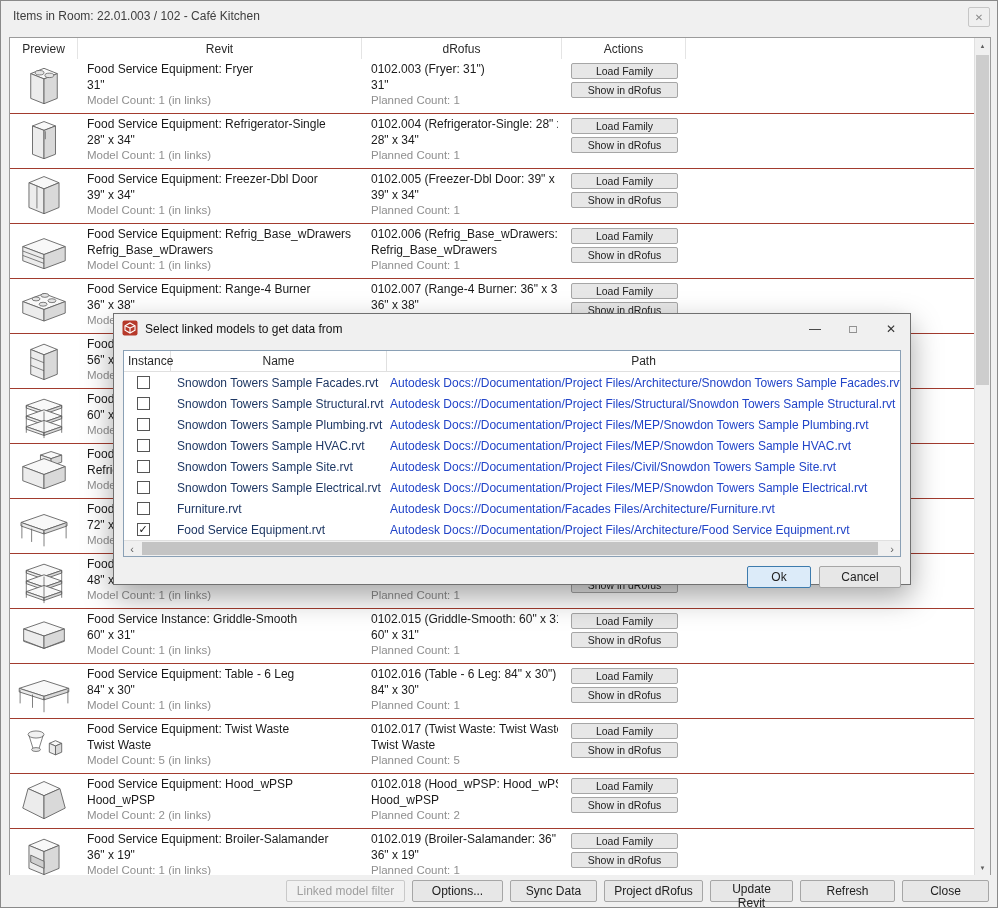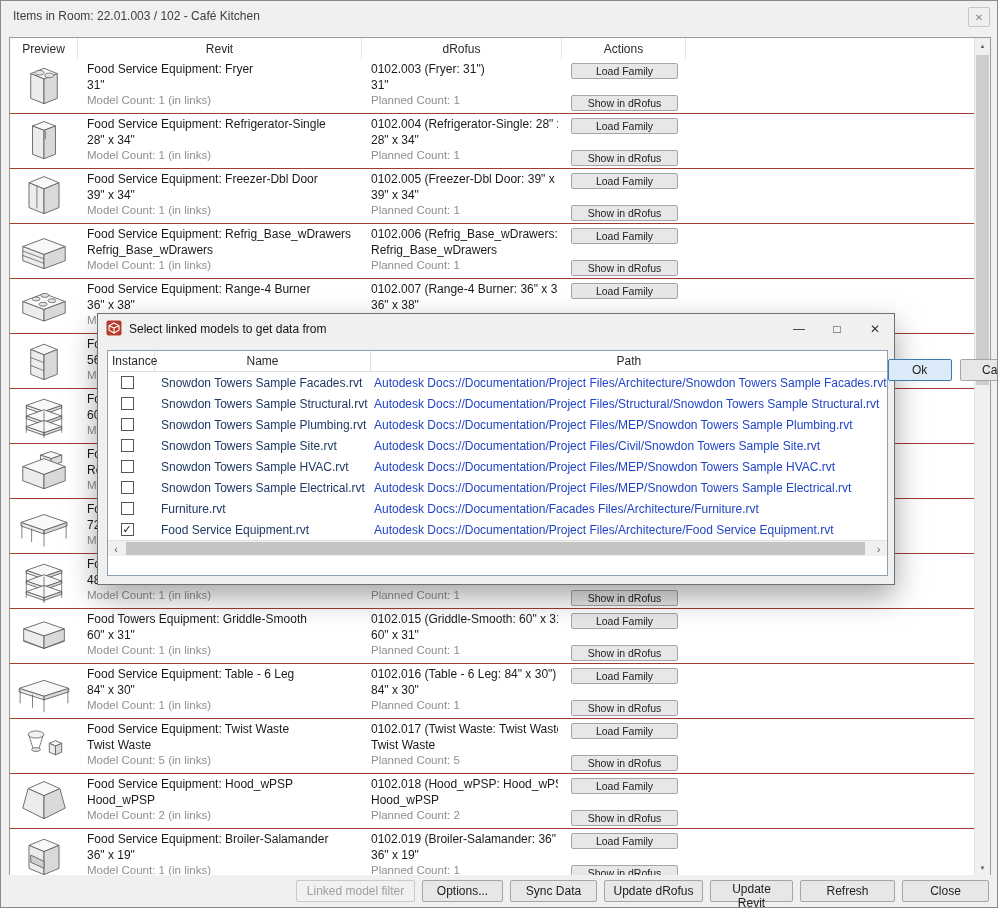--- a/index.html
+++ b/index.html
@@ -20,53 +20,53 @@
   .thead{display:flex;height:21px;border-bottom:1px solid #dcdcdc;font-size:12px;color:#2a2a2a;}
   .th{display:flex;align-items:center;justify-content:center;border-right:1px solid #e4e4e4;box-sizing:border-box;}
   .th-preview{width:68px}.th-revit{width:284px}.th-drofus{width:200px}.th-actions{width:124px}
   .th-rest{flex:1;border-right:none}
   .tbody{position:absolute;top:21px;left:0;right:0;bottom:0;overflow:hidden;}
   .row{display:flex;height:55px;border-bottom:1px solid var(--sep);box-sizing:border-box;background:#fff;}
   .cell{box-sizing:border-box;}
   .c-preview{width:68px;display:flex;align-items:center;justify-content:center;}
   .c-revit{width:284px;padding:3px 4px 0 9px;overflow:hidden;}
   .c-drofus{width:200px;padding:3px 4px 0 9px;overflow:hidden;}
-  .c-actions{width:124px;padding:4px 0 0 9px;display:flex;flex-direction:column;gap:16px;align-items:flex-start;}
+  .c-actions{width:124px;padding:4px 0 0 9px;display:flex;flex-direction:column;gap:3px;align-items:flex-start;}
   .c-rest{flex:1;}
   .l{font-size:12px;line-height:15.5px;color:#1a1a1a;white-space:nowrap;overflow:hidden;}
   .l.count{font-size:11.5px;color:#8f8f8f;}
   .btn{font-family:inherit;background:#e7e7e7;border:1px solid #a6a6a6;border-radius:2px;color:#222;cursor:default;}
   .btn.small{width:107px;height:16px;font-size:10.5px;line-height:12px;padding:0;}
   
   .vscroll{position:absolute;top:0;right:0;width:16px;height:100%;background:#f0f0f0;border-left:1px solid #e0e0e0;box-sizing:border-box;}
   .vs-arr{position:absolute;left:0;width:15px;height:16px;display:flex;align-items:center;justify-content:center;
     font-size:6px;color:#5f5f5f;}
   .vs-arr.up{top:0}.vs-arr.down{bottom:0}
   .vs-thumb{position:absolute;left:1px;right:1px;top:17px;height:330px;background:#cdcdcd;}
   
   .footer{position:absolute;left:0;right:0;bottom:0;height:32px;background:#f0f0f0;
     display:flex;align-items:center;justify-content:flex-end;gap:7px;padding-right:8px;box-sizing:border-box;}
   .footer .btn{height:22px;font-size:12px;}
   .footer .btn:nth-child(1){width:119px}
-  .footer .btn:nth-child(2){width:81px}
+  .footer .btn:nth-child(2){width:91px}
   .footer .btn:nth-child(3){width:87px}
   .footer .btn:nth-child(4){width:99px}
   .footer .btn:nth-child(5){width:83px}
   .footer .btn:nth-child(6){width:95px}
   .footer .btn:nth-child(7){width:87px}
   .footer .btn.disabled{color:#9f9f9f;border-color:#c9c9c9;background:#f1f1f1;}
   
-  .dialog{position:absolute;left:96px;top:312px;width:798px;height:272px;background:#f0f0f0;
+  .dialog{position:absolute;left:112px;top:312px;width:798px;height:272px;background:#f0f0f0;
     border:1px solid #707070;box-shadow:0 12px 28px rgba(0,0,0,.35);box-sizing:border-box;
     display:flex;flex-direction:column;z-index:10;}
   .dlg-titlebar{height:30px;flex:0 0 30px;display:flex;align-items:center;padding-left:8px;gap:7px;
     font-size:12px;color:#111;}
   .dlg-controls{margin-left:auto;display:flex;height:100%;}
   .dlg-ctl{width:38px;display:flex;align-items:center;justify-content:center;font-size:12px;color:#333;}
-  .dlg-body{flex:1;padding:6px 9px 8px;display:flex;flex-direction:row;box-sizing:border-box;}
+  .dlg-body{flex:1;padding:6px 9px 8px;display:flex;flex-direction:column;box-sizing:border-box;}
   .dlg-table{background:#fff;border:1px solid #8aa0b5;box-sizing:border-box;}
   .dlg-thead{display:flex;height:20px;border-bottom:1px solid #e0e0e0;font-size:12px;color:#2a2a2a;align-items:stretch;}
   .dth{display:flex;align-items:center;justify-content:center;border-right:1px solid #e0e0e0;box-sizing:border-box;}
   .dth.dt-instance{justify-content:flex-start;padding-left:4px;}
   .dth:last-child{border-right:none;}
   .dt-instance{width:47px;flex:0 0 47px;}
   .dt-name{width:216px;flex:0 0 216px;}
   .dt-path{flex:1;}
   .dlg-row{display:flex;height:21px;align-items:center;font-size:12px;}
   .dtc{box-sizing:border-box;white-space:nowrap;overflow:hidden;}
@@ -407,21 +407,21 @@
             <svg width="58" height="46" viewBox="0 0 64 52" xmlns="http://www.w3.org/2000/svg">
               <polygon points="32,10 55,18 32,26 9,18" fill="#f8f8f8" stroke="#606060" stroke-width="1" stroke-linejoin="round"></polygon>
               <polygon points="9,18 32,26 32,40 9,32" fill="#ececec" stroke="#606060" stroke-width="1" stroke-linejoin="round"></polygon>
               <polygon points="32,26 55,18 55,32 32,40" fill="#d9d9d9" stroke="#606060" stroke-width="1" stroke-linejoin="round"></polygon>
               <line x1="9" y1="31" x2="32" y2="40" stroke="#606060" stroke-width="0.9"></line>
               <line x1="55" y1="31" x2="32" y2="40" stroke="#606060" stroke-width="0.9"></line>
             </svg>
           </span>
     </div>
     <div class="cell c-revit">
-      <div class="l">Food Towers Equipment: Griddle-Smooth</div>
+      <div class="l">Food Service Instance: Griddle-Smooth</div>
       <div class="l">60" x 31"</div>
       <div class="l count">Model Count: 1 (in links)</div>
     </div>
     <div class="cell c-drofus">
       <div class="l">0102.015 (Griddle-Smooth: 60" x 31")</div>
       <div class="l">60" x 31"</div>
       <div class="l count">Planned Count: 1</div>
     </div>
     <div class="cell c-actions">
       <button class="btn small">Load Family</button>
@@ -547,21 +547,21 @@
     <div class="vs-arr up">▲</div>
     <div class="vs-thumb"></div>
     <div class="vs-arr down">▼</div>
   </div>
 </div>
 
 <div class="footer">
     <button class="btn disabled" disabled="">Linked model filter</button>
     <button class="btn">Options...</button>
     <button class="btn">Sync Data</button>
-    <button class="btn">Update dRofus</button>
+    <button class="btn">Project dRofus</button>
     <button class="btn">Update Revit</button>
     <button class="btn">Refresh</button>
     <button class="btn">Close</button>
   </div>
 
 <div class="dialog">
   <div class="dlg-titlebar">
     <span class="dlg-icon">
       <svg width="16" height="16" viewBox="0 0 16 16">
           <rect x="0.5" y="0.5" width="15" height="15" rx="2" fill="#b6392a"></rect>
@@ -612,31 +612,31 @@
     </div>
     <div class="dtc dt-name">Snowdon Towers Sample Plumbing.rvt</div>
     <div class="dtc dt-path">Autodesk Docs://Documentation/Project Files/MEP/Snowdon Towers Sample Plumbing.rvt</div>
   </div>
           <div class="dlg-row">
     <div class="dtc dt-instance">
       <span class="cb">
                 <span></span>
               </span>
     </div>
+    <div class="dtc dt-name">Snowdon Towers Sample HVAC.rvt</div>
+    <div class="dtc dt-path">Autodesk Docs://Documentation/Project Files/MEP/Snowdon Towers Sample HVAC.rvt</div>
+  </div>
+          <div class="dlg-row">
+    <div class="dtc dt-instance">
+      <span class="cb">
+                <span></span>
+              </span>
+    </div>
     <div class="dtc dt-name">Snowdon Towers Sample Site.rvt</div>
     <div class="dtc dt-path">Autodesk Docs://Documentation/Project Files/Civil/Snowdon Towers Sample Site.rvt</div>
-  </div>
-          <div class="dlg-row">
-    <div class="dtc dt-instance">
-      <span class="cb">
-                <span></span>
-              </span>
-    </div>
-    <div class="dtc dt-name">Snowdon Towers Sample HVAC.rvt</div>
-    <div class="dtc dt-path">Autodesk Docs://Documentation/Project Files/MEP/Snowdon Towers Sample HVAC.rvt</div>
   </div>
           <div class="dlg-row">
     <div class="dtc dt-instance">
       <span class="cb">
                 <span></span>
               </span>
     </div>
     <div class="dtc dt-name">Snowdon Towers Sample Electrical.rvt</div>
     <div class="dtc dt-path">Autodesk Docs://Documentation/Project Files/MEP/Snowdon Towers Sample Electrical.rvt</div>
   </div>

